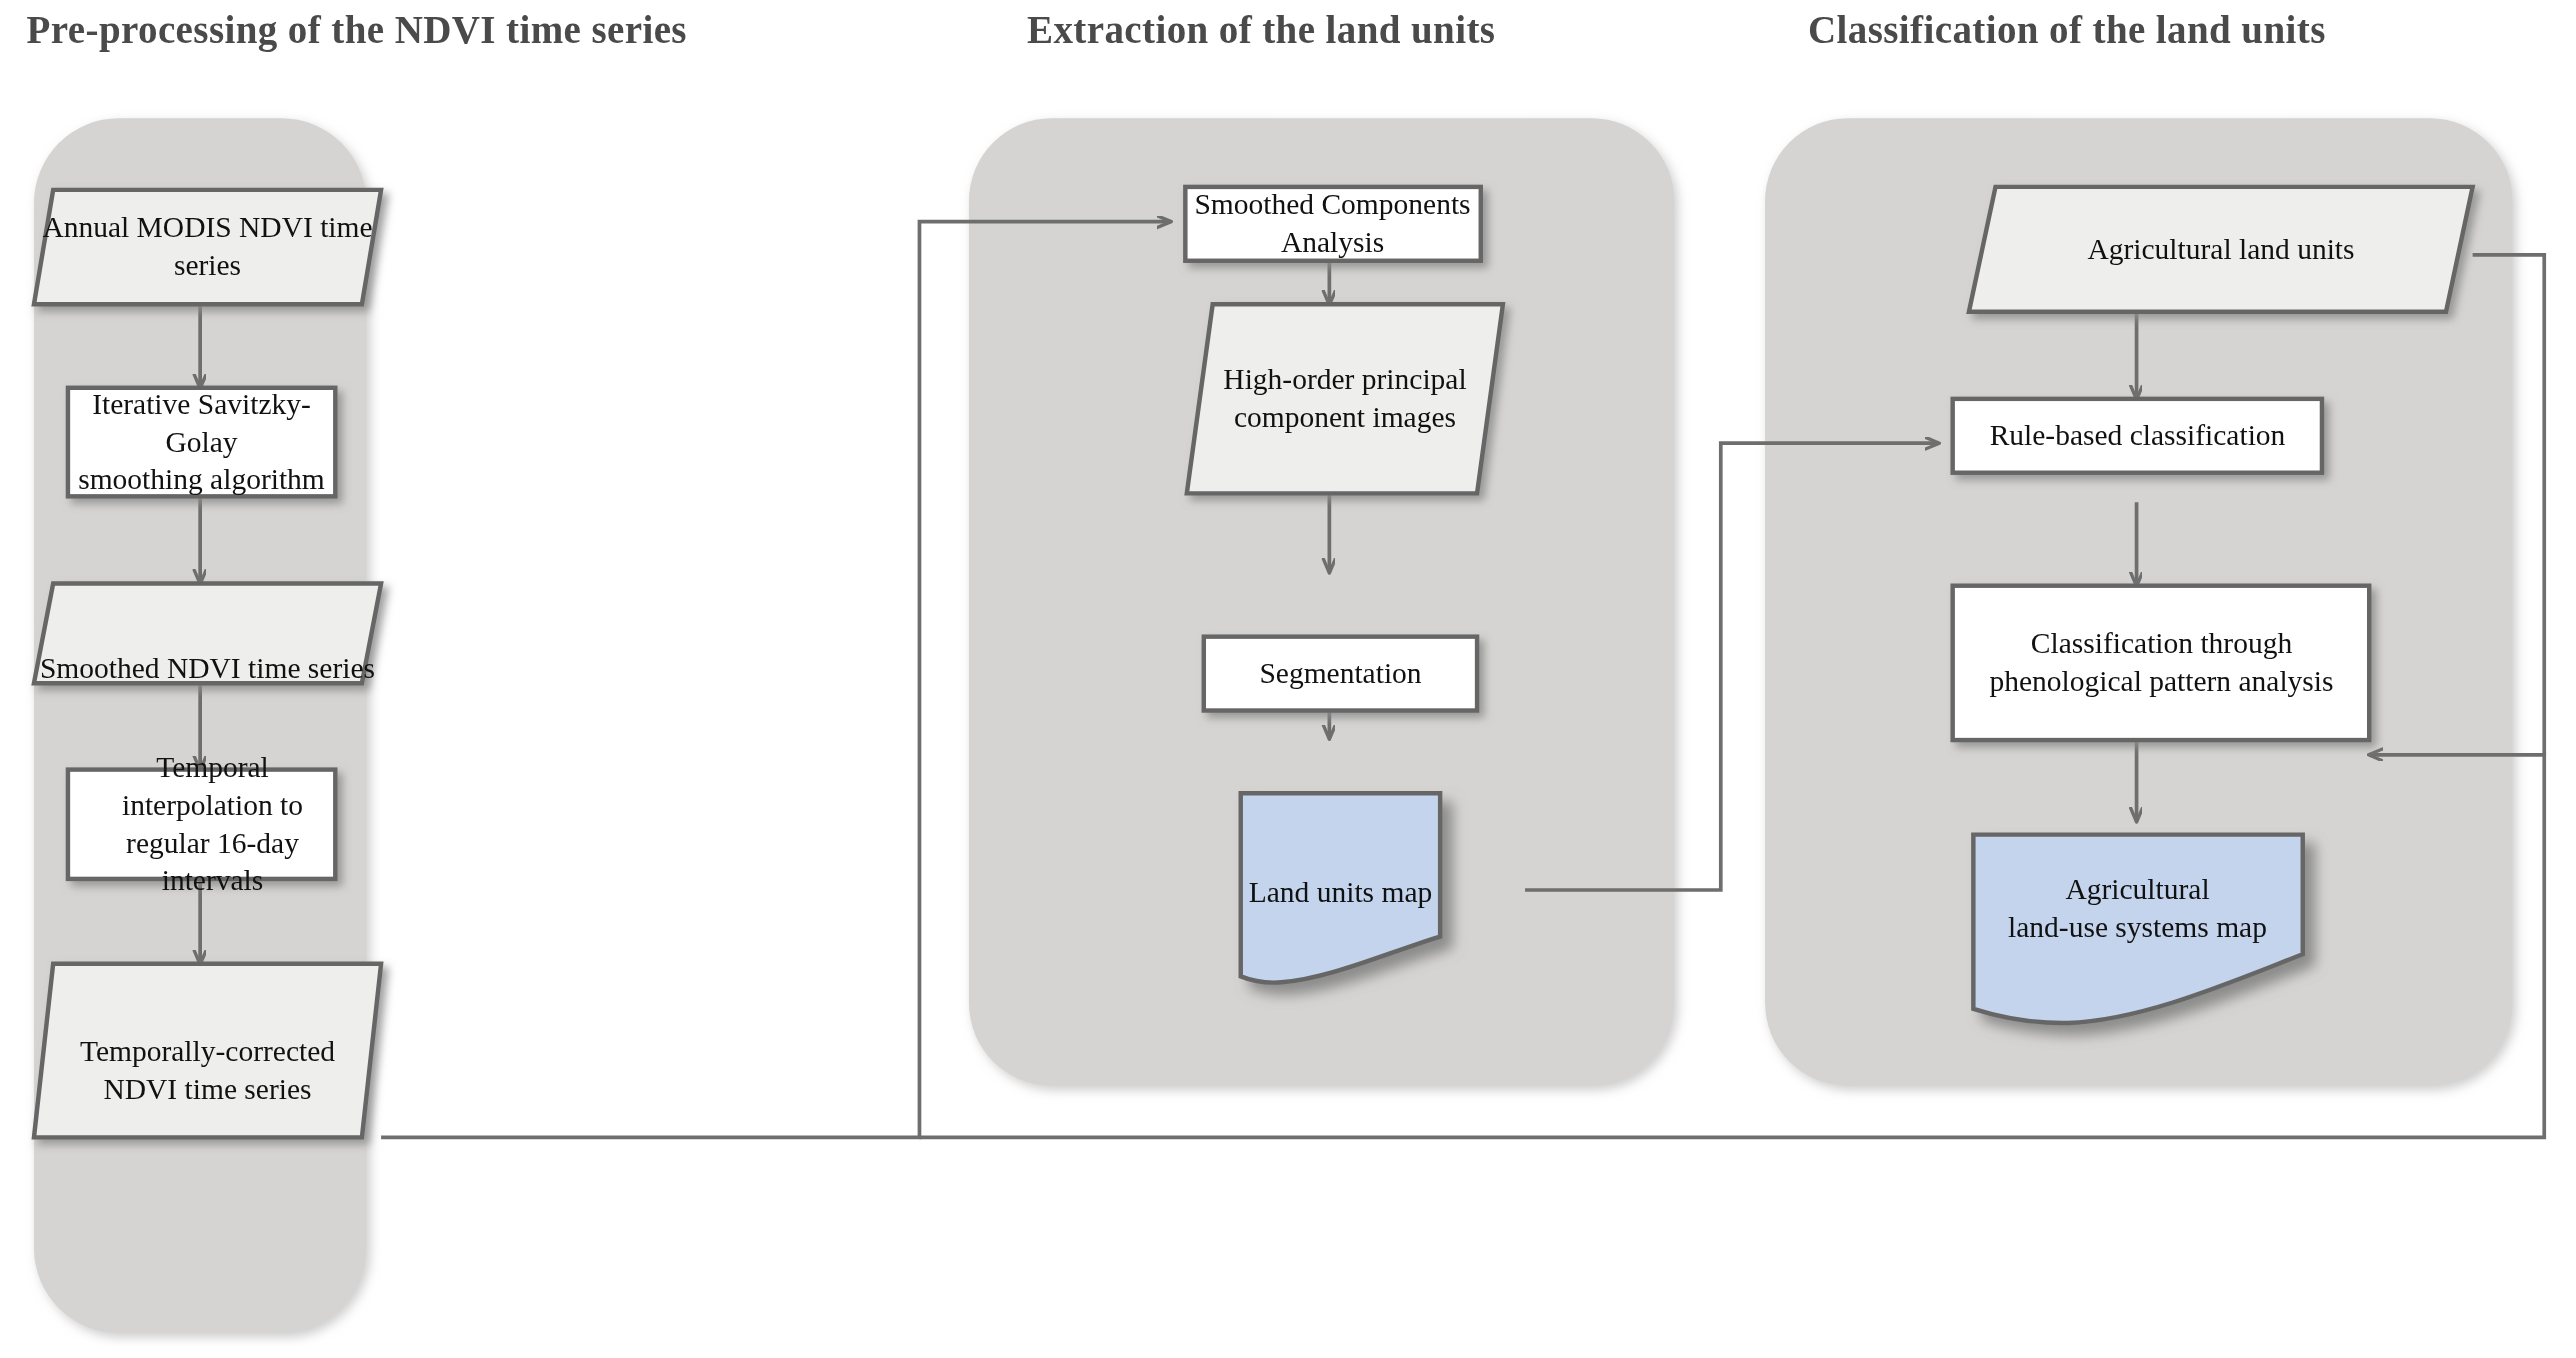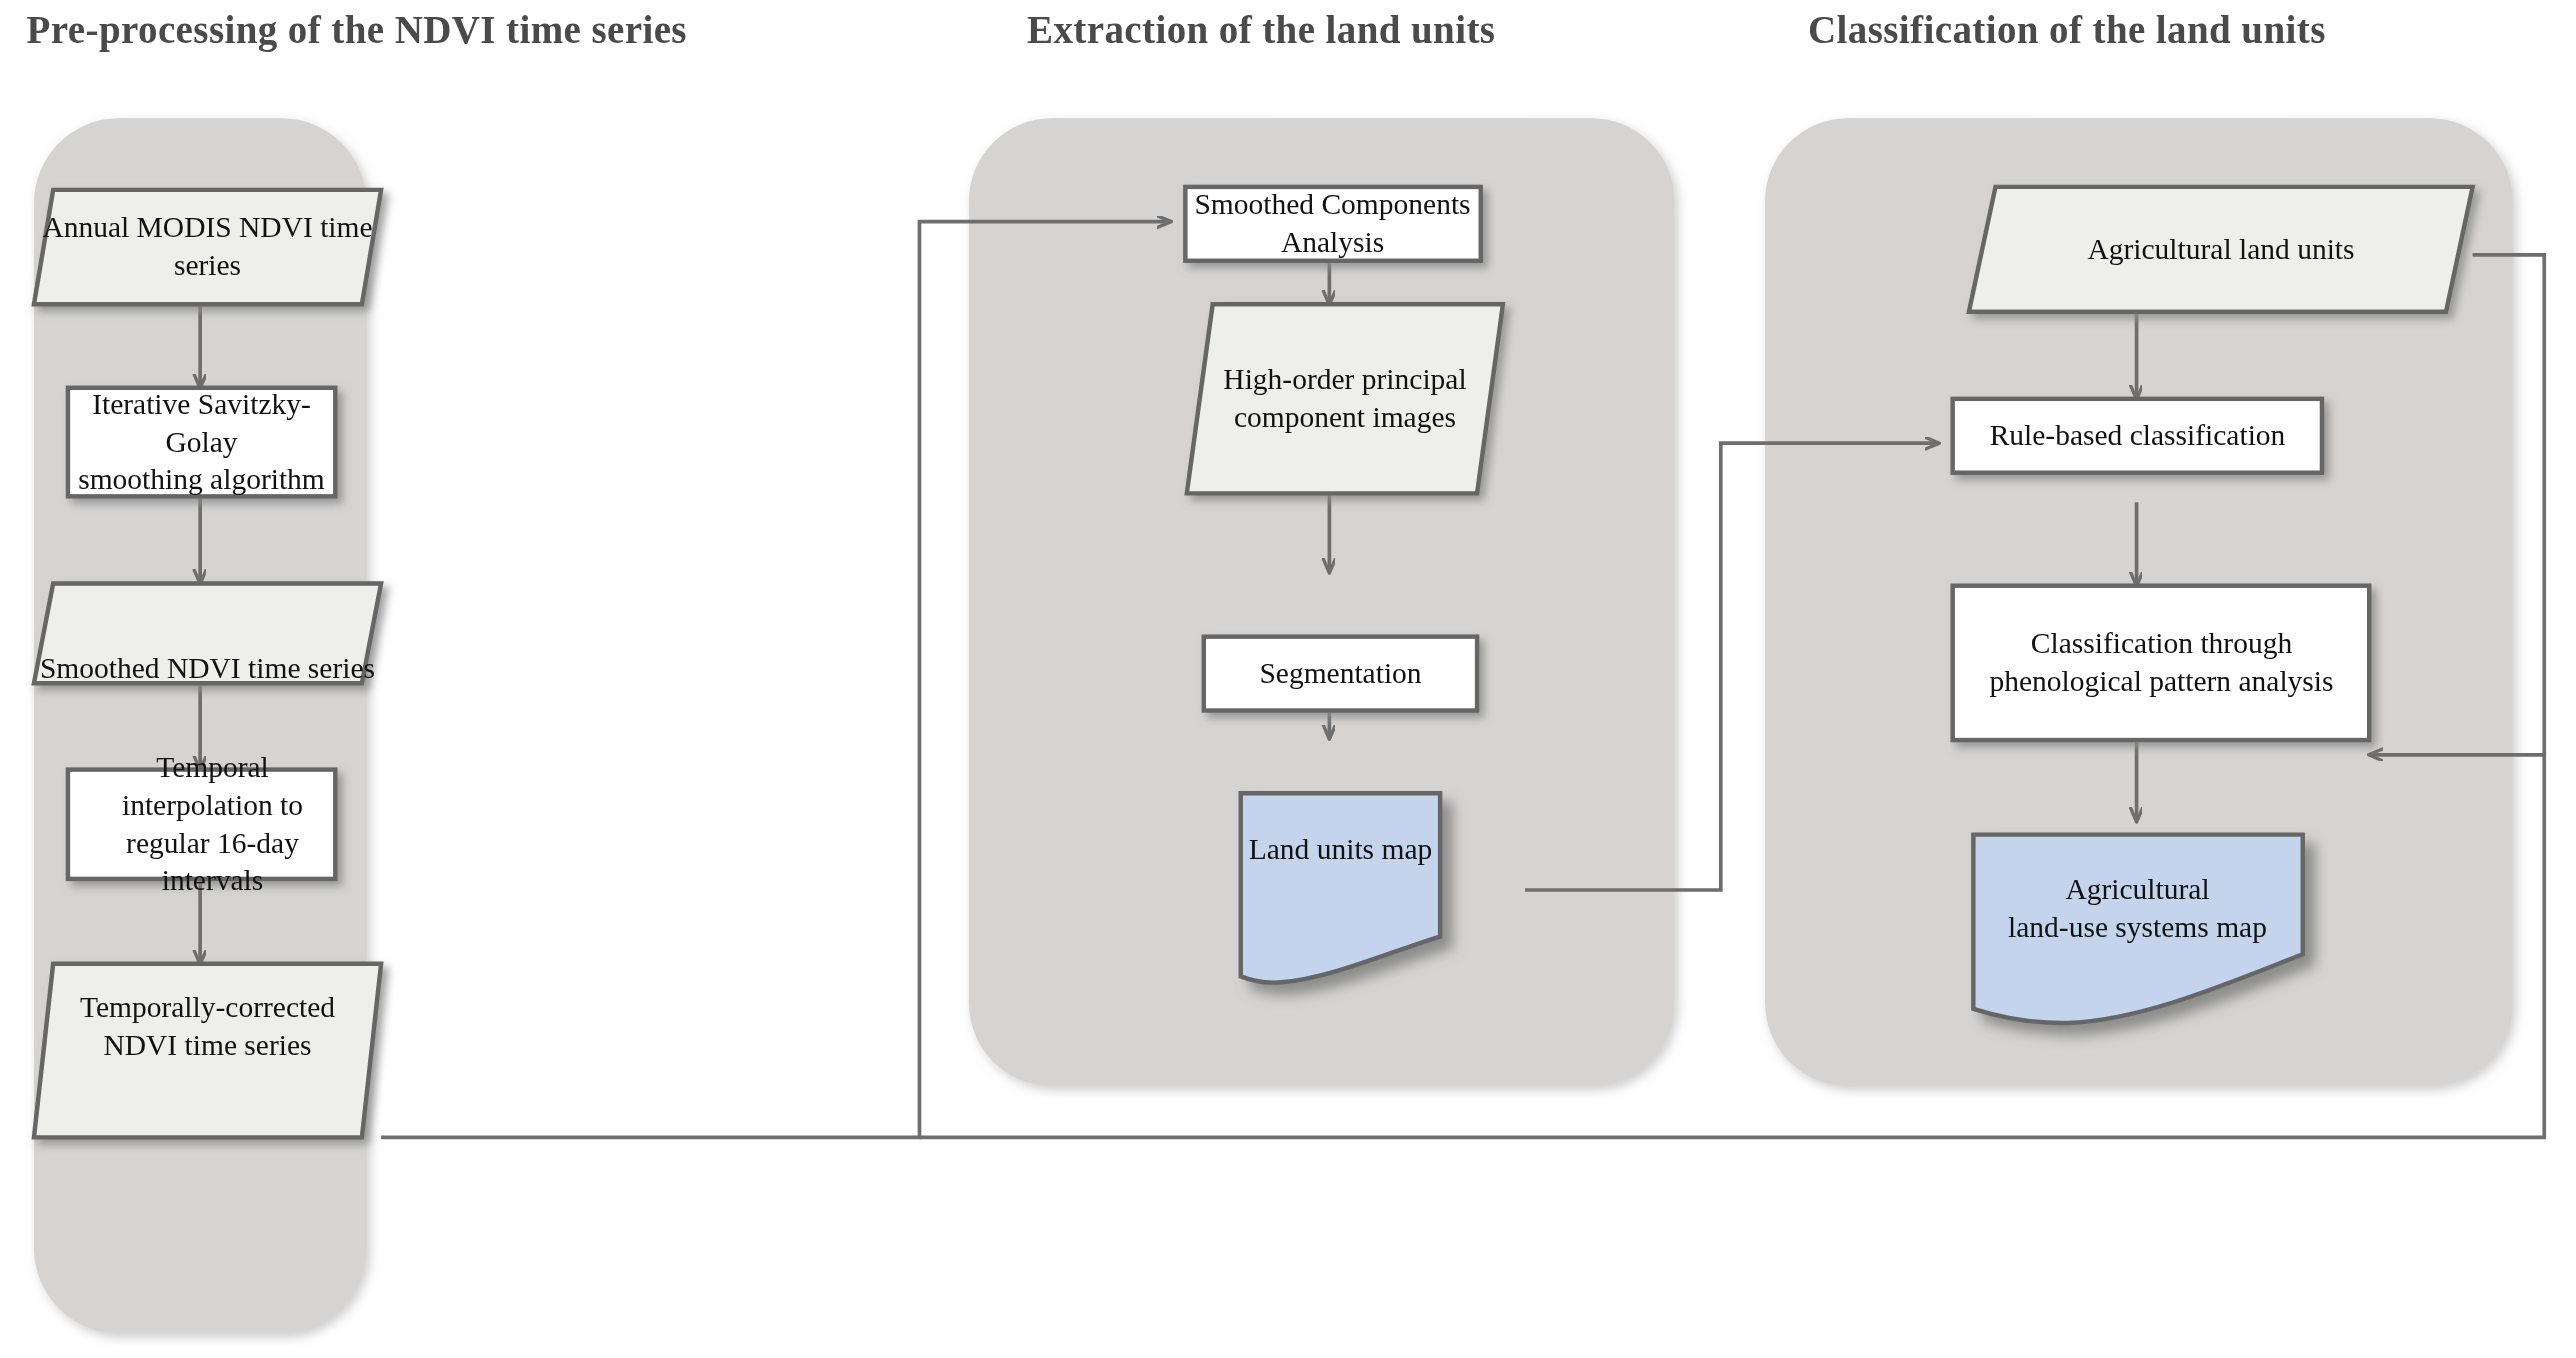--- a/index.html
+++ b/index.html
@@ -101,31 +101,31 @@
   <div class="nodelabel" style="left:34px;top:190px;width:347px;height:114px;">Annual MODIS NDVI time series</div>
 
   <div class="nodelabel" style="left:68px;top:388px;width:267px;height:109px;">Iterative Savitzky-Golay
 smoothing algorithm</div>
 
   <div class="nodelabel" style="left:34px;top:583px;width:347px;height:100px;margin-top:36px;">Smoothed NDVI time series</div>
 
   <div class="nodelabel" style="left:79px;top:770px;width:267px;height:109px;">Temporal interpolation to
 regular 16-day intervals</div>
 
-  <div class="nodelabel" style="left:34px;top:940px;width:347px;height:174px;font-family:Liberation Serif, serif;">Temporally-corrected
+  <div class="nodelabel" style="left:34px;top:984px;width:347px;height:174px;font-family:Liberation Serif, serif;">Temporally-corrected
 NDVI time series</div>
 
   <div class="nodelabel" style="left:1185px;top:187px;width:295px;height:74px;">Smoothed Components  Analysis</div>
 
   <div class="nodelabel" style="left:1187px;top:304px;width:316px;height:189px;">High-order principal
 component images</div>
 
   <div class="nodelabel" style="left:1204px;top:637px;width:273px;height:74px;">Segmentation</div>
 
-  <div class="nodelabel" style="left:1241px;top:772px;width:199px;height:155px;">Land units map</div>
+  <div class="nodelabel" style="left:1241px;top:815px;width:199px;height:155px;">Land units map</div>
 
   <div class="nodelabel" style="left:1969px;top:187px;width:504px;height:125px;">Agricultural land units</div>
 
   <div class="nodelabel" style="left:1953px;top:399px;width:369px;height:74px;">Rule-based classification</div>
 
   <div class="nodelabel" style="left:1953px;top:586px;width:417px;height:154px;">Classification through
 phenological pattern analysis</div>
 
   <div class="nodelabel" style="left:1973px;top:835px;width:329px;height:148px;">Agricultural
 land-use systems map</div>

